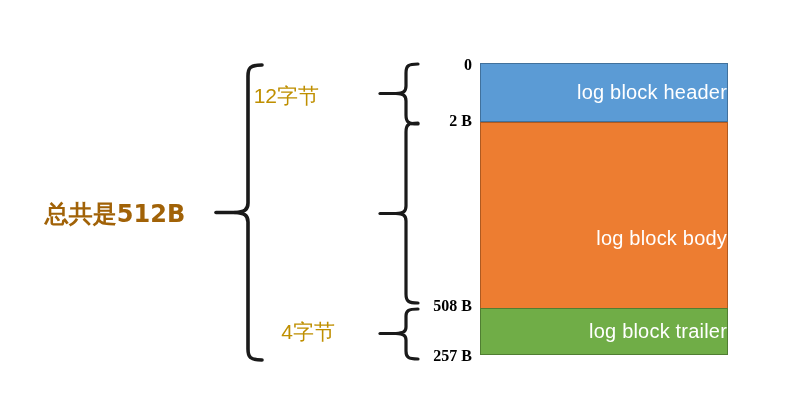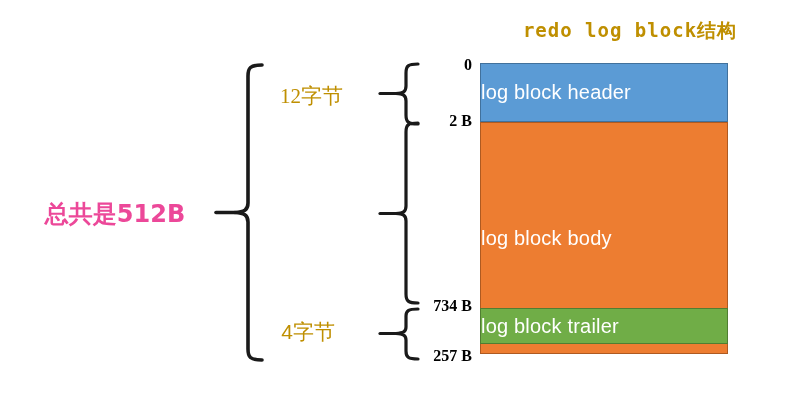--- a/index.html
+++ b/index.html
@@ -32,41 +32,41 @@
   }
 
   
   .block {
     position: absolute;
     left: 480px;
     width: 248px;
     box-sizing: border-box;
     display: flex;
     align-items: center;
-    justify-content: flex-start;
+    justify-content: flex-end;
     color: #ffffff;
     font-size: 20px;
     font-family: "Liberation Sans", sans-serif;
     letter-spacing: 0.2px;
   }
   #block-header {
     top: 63px;
     height: 59px;
     background: #5b9bd5;
     border: 1.5px solid #41719c;
   }
   #block-body {
     top: 122px;
     height: 232px;
     background: #ed7d31;
     border: 1.5px solid #ae5a21;
   }
   #block-trailer {
     top: 308px;
-    height: 36px;
+    height: 47px;
     background: #70ad47;
     border: 1.5px solid #507e32;
   }
 
   
   .offset-label {
     position: absolute;
     right: 0;
     text-align: right;
     font-family: "Liberation Serif", "DejaVu Serif", serif;
@@ -88,35 +88,35 @@
 
   
   .byte-label {
     position: absolute;
     text-align: right;
     font-family: "Liberation Sans", "DejaVu Sans", sans-serif;
     font-size: 21px;
     color: #bf8f00;
     white-space: nowrap;
   }
-  #bytes-12  { left: 188px; width: 155px; top: 82px; font-family: Liberation Serif, serif; }
+  #bytes-12  { left: 164px; width: 155px; top: 82px; }
   #bytes-496 { left: 180px; width: 155px; top: 201px; }
   #bytes-4   { left: 180px; width: 155px; top: 318px; }
 
   
   #total-label {
     position: absolute;
     left: 20px;
     top: 198px;
     width: 190px;
     text-align: center;
     font-family: "DejaVu Sans", "Liberation Sans", sans-serif;
     font-size: 24px;
     font-weight: bold;
-    color: #ec4899;
+    color: #a16207;
     white-space: nowrap;
   }
 
   
   .brace-svg {
     position: absolute;
     overflow: visible;
     pointer-events: none;
   }
   .brace-path {
@@ -124,42 +124,41 @@
     stroke: #1a1a1a;
     stroke-linecap: round;
     stroke-linejoin: round;
   }
 </style>
 </head>
 <body>
 
 <div id="canvas">
 
-  <div id="diagram-title">redo log block结构</div>
 
   <div class="block" id="block-header">
     <span>log block header</span>
   </div>
 
   <div class="block" id="block-body">
     <span>log block body</span>
   </div>
 
   <div class="block" id="block-trailer">
     <span>log block trailer</span>
   </div>
 
   <div class="offset-wrap" id="offset-0">
     <div class="offset-label">0</div>
   </div>
   <div class="offset-wrap" id="offset-12">
     <div class="offset-label">2 B</div>
   </div>
   <div class="offset-wrap" id="offset-508">
-    <div class="offset-label">734 B</div>
+    <div class="offset-label">508 B</div>
   </div>
   <div class="offset-wrap" id="offset-512">
     <div class="offset-label">257 B</div>
   </div>
 
   <svg class="brace-svg" style="left:372px; top:55px;" width="58" height="80" viewBox="0 0 58 80">
     <path class="brace-path" stroke-width="3.2" d="M 46,9
          C 36,9 34,11 34,18
          L 34,31
          C 34,37 31,38 24,38.5

